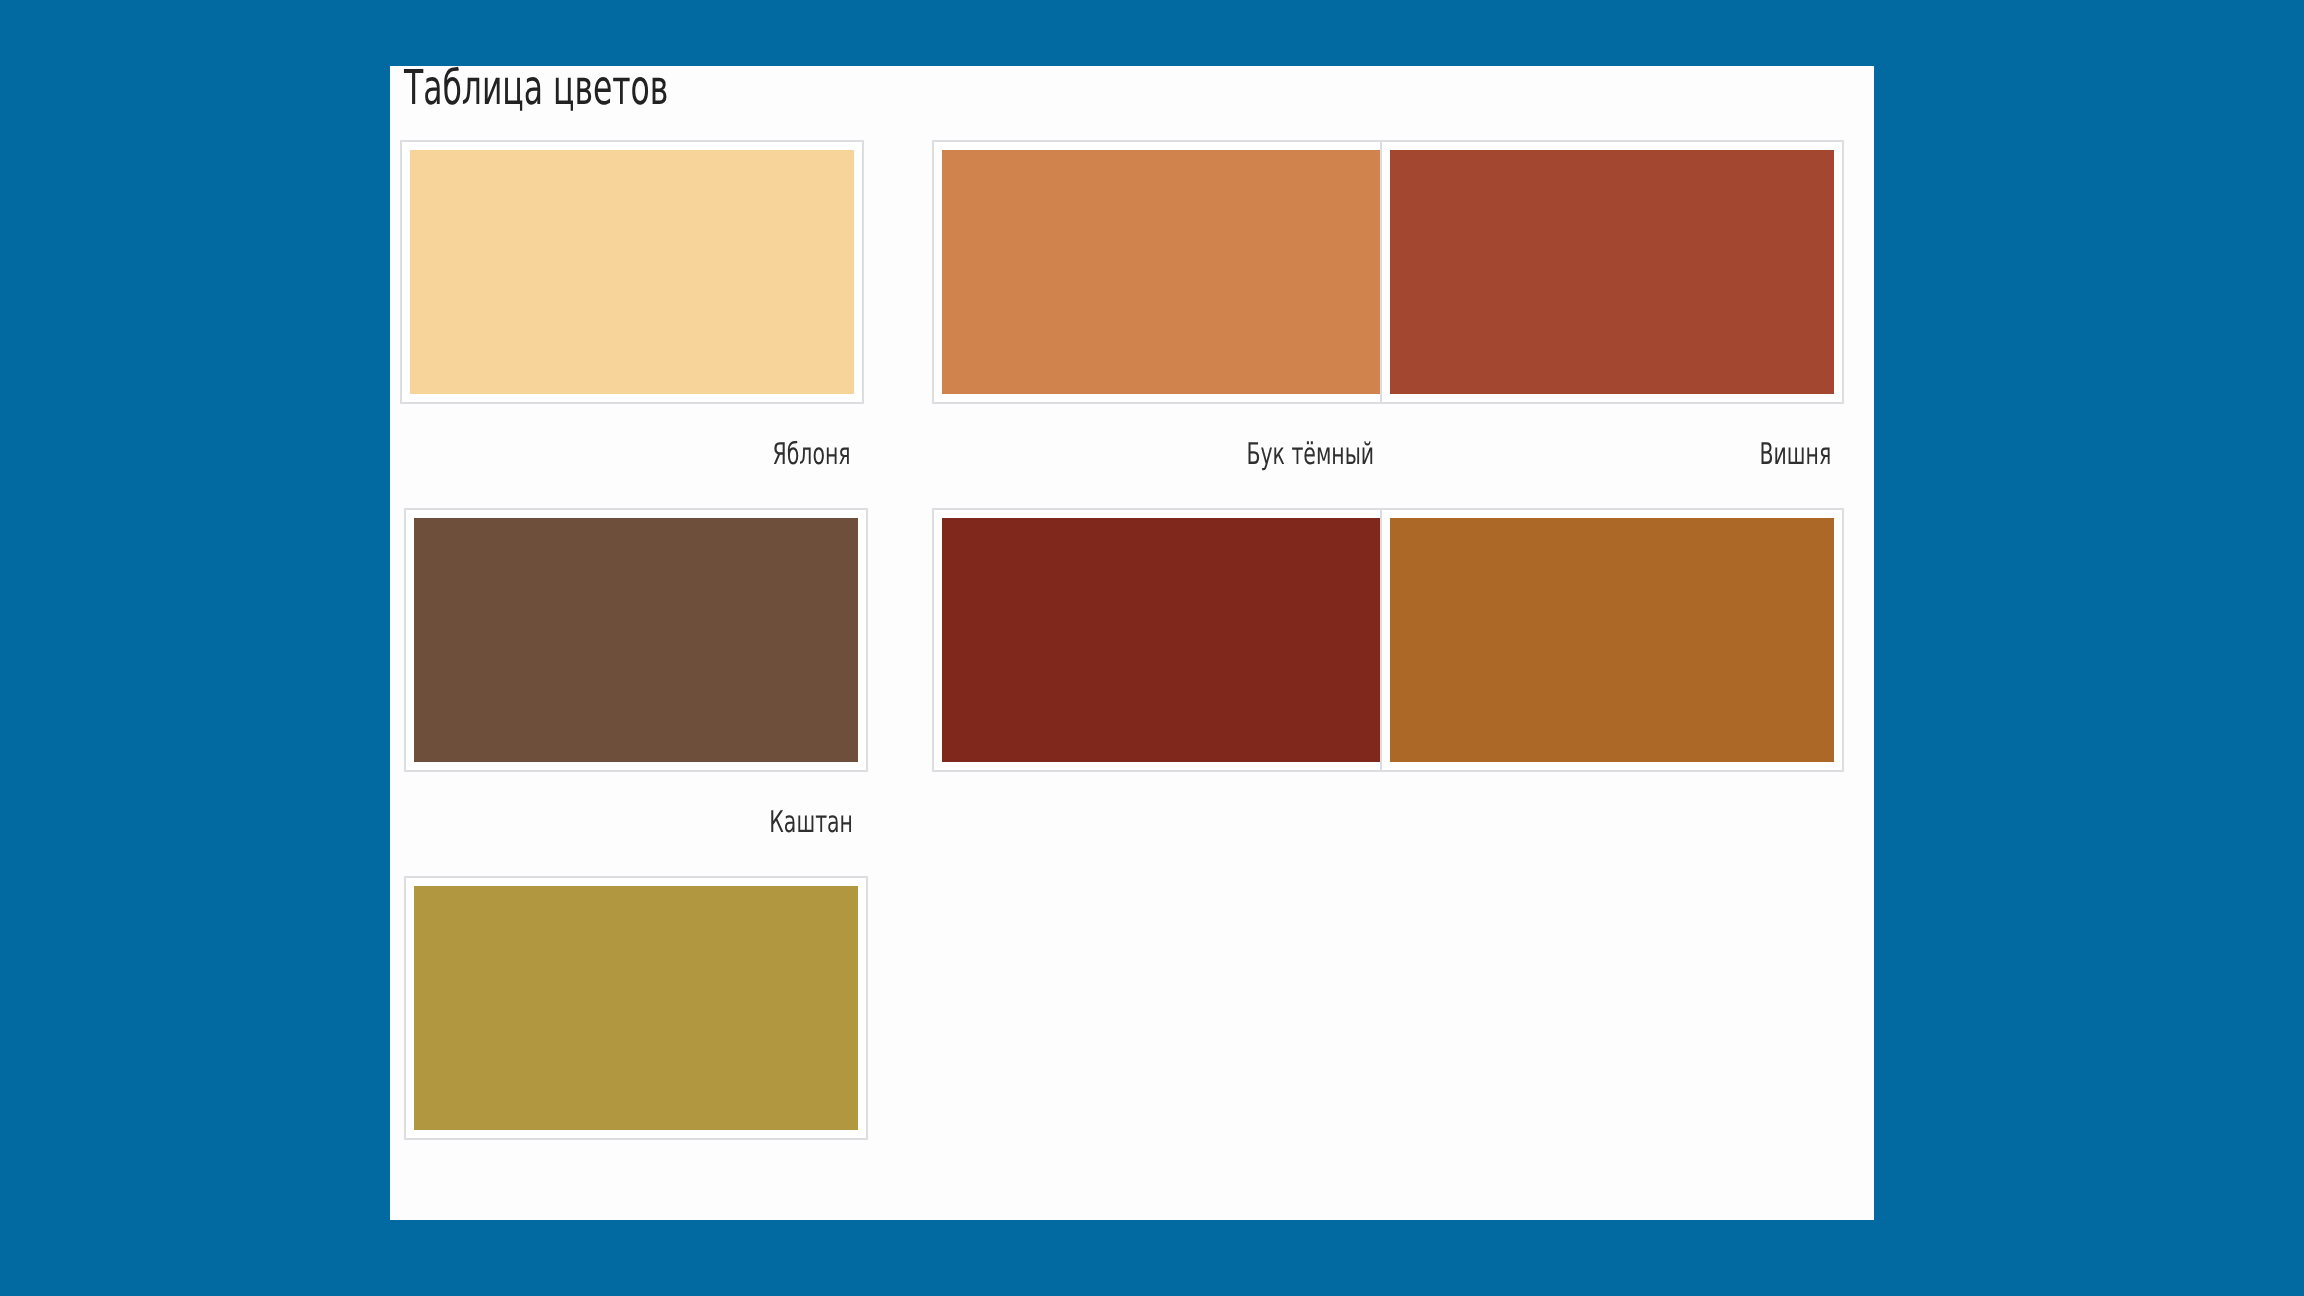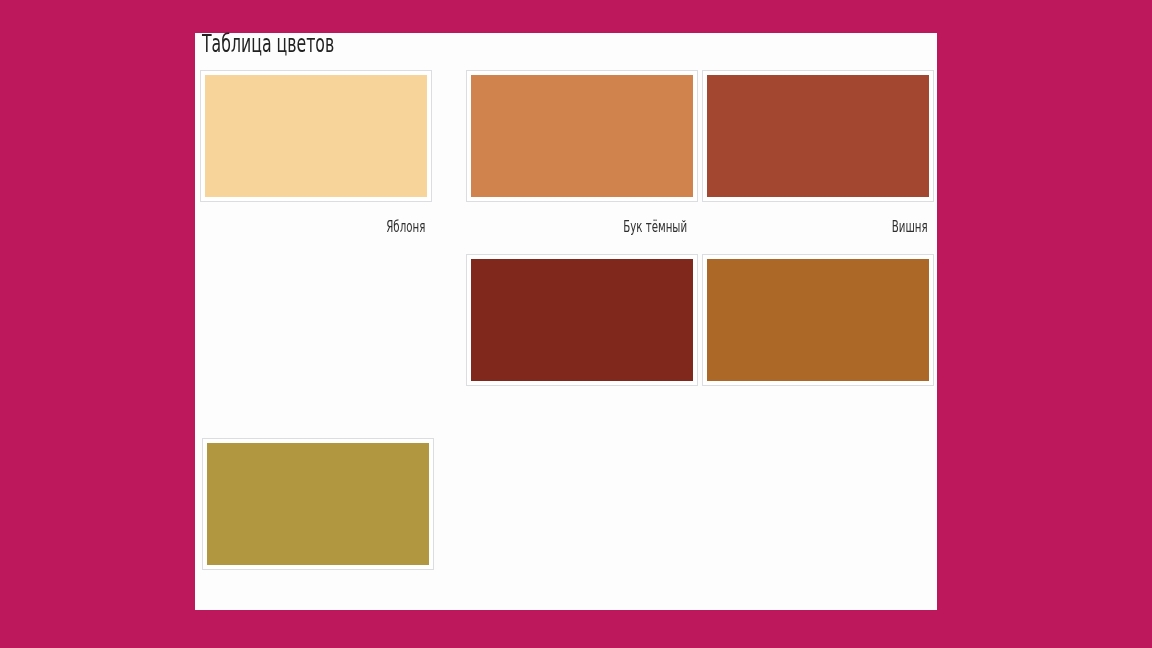--- a/index.html
+++ b/index.html
@@ -11,21 +11,21 @@
   body {
     width: 1152px;
     height: 648px;
     overflow: hidden;
     font-family: "DejaVu Sans", sans-serif;
   }
   .page {
     position: relative;
     width: 1152px;
     height: 648px;
-    background: #be185d;
+    background: #0369a1;
   }
   
   .panel {
     position: absolute;
     left: 195px;
     top: 33px;
     width: 742px;
     height: 577px;
     background: #fdfdfd;
   }
@@ -56,21 +56,21 @@
     height: 540px;
   }
   .cell {
     position: absolute;
     width: 232px;
   }
   .cell-c0 { left: 7px; }
   
   .cell-r0.cell-c0 { left: 5.2px; }
   .cell-c1 { left: 271px; }
-  .cell-c2 { left: 507px; }
+  .cell-c2 { left: 495px; }
   .cell-r0 { top: 0px; }
   .cell-r1 { top: 184px; }
   .cell-r2 { top: 368px; }
   .swatch {
     box-sizing: border-box;
     width: 232px;
     height: 132px;
     padding: 4px;
     border: 1px solid #dcdde1;
     background: #ffffff;
@@ -130,20 +130,26 @@
         <div class="caption"><span>Бук тёмный</span></div>
       </div>
 
       <div class="cell cell-r0 cell-c2">
         <div class="swatch">
           <div class="swatch-fill" style="background: rgb(163, 71, 48);"></div>
         </div>
         <div class="caption"><span>Вишня</span></div>
       </div>
 
+      <div class="cell cell-r1 cell-c0">
+        <div class="swatch">
+          <div class="swatch-fill" style="background: rgb(109, 79, 59);"></div>
+        </div>
+        <div class="caption"><span>Каштан</span></div>
+      </div>
 
       <div class="cell cell-r1 cell-c1">
         <div class="swatch">
           <div class="swatch-fill" style="background: rgb(128, 40, 27);"></div>
         </div>
       </div>
 
       <div class="cell cell-r1 cell-c2">
         <div class="swatch">
           <div class="swatch-fill" style="background: rgb(172, 104, 38);"></div>

